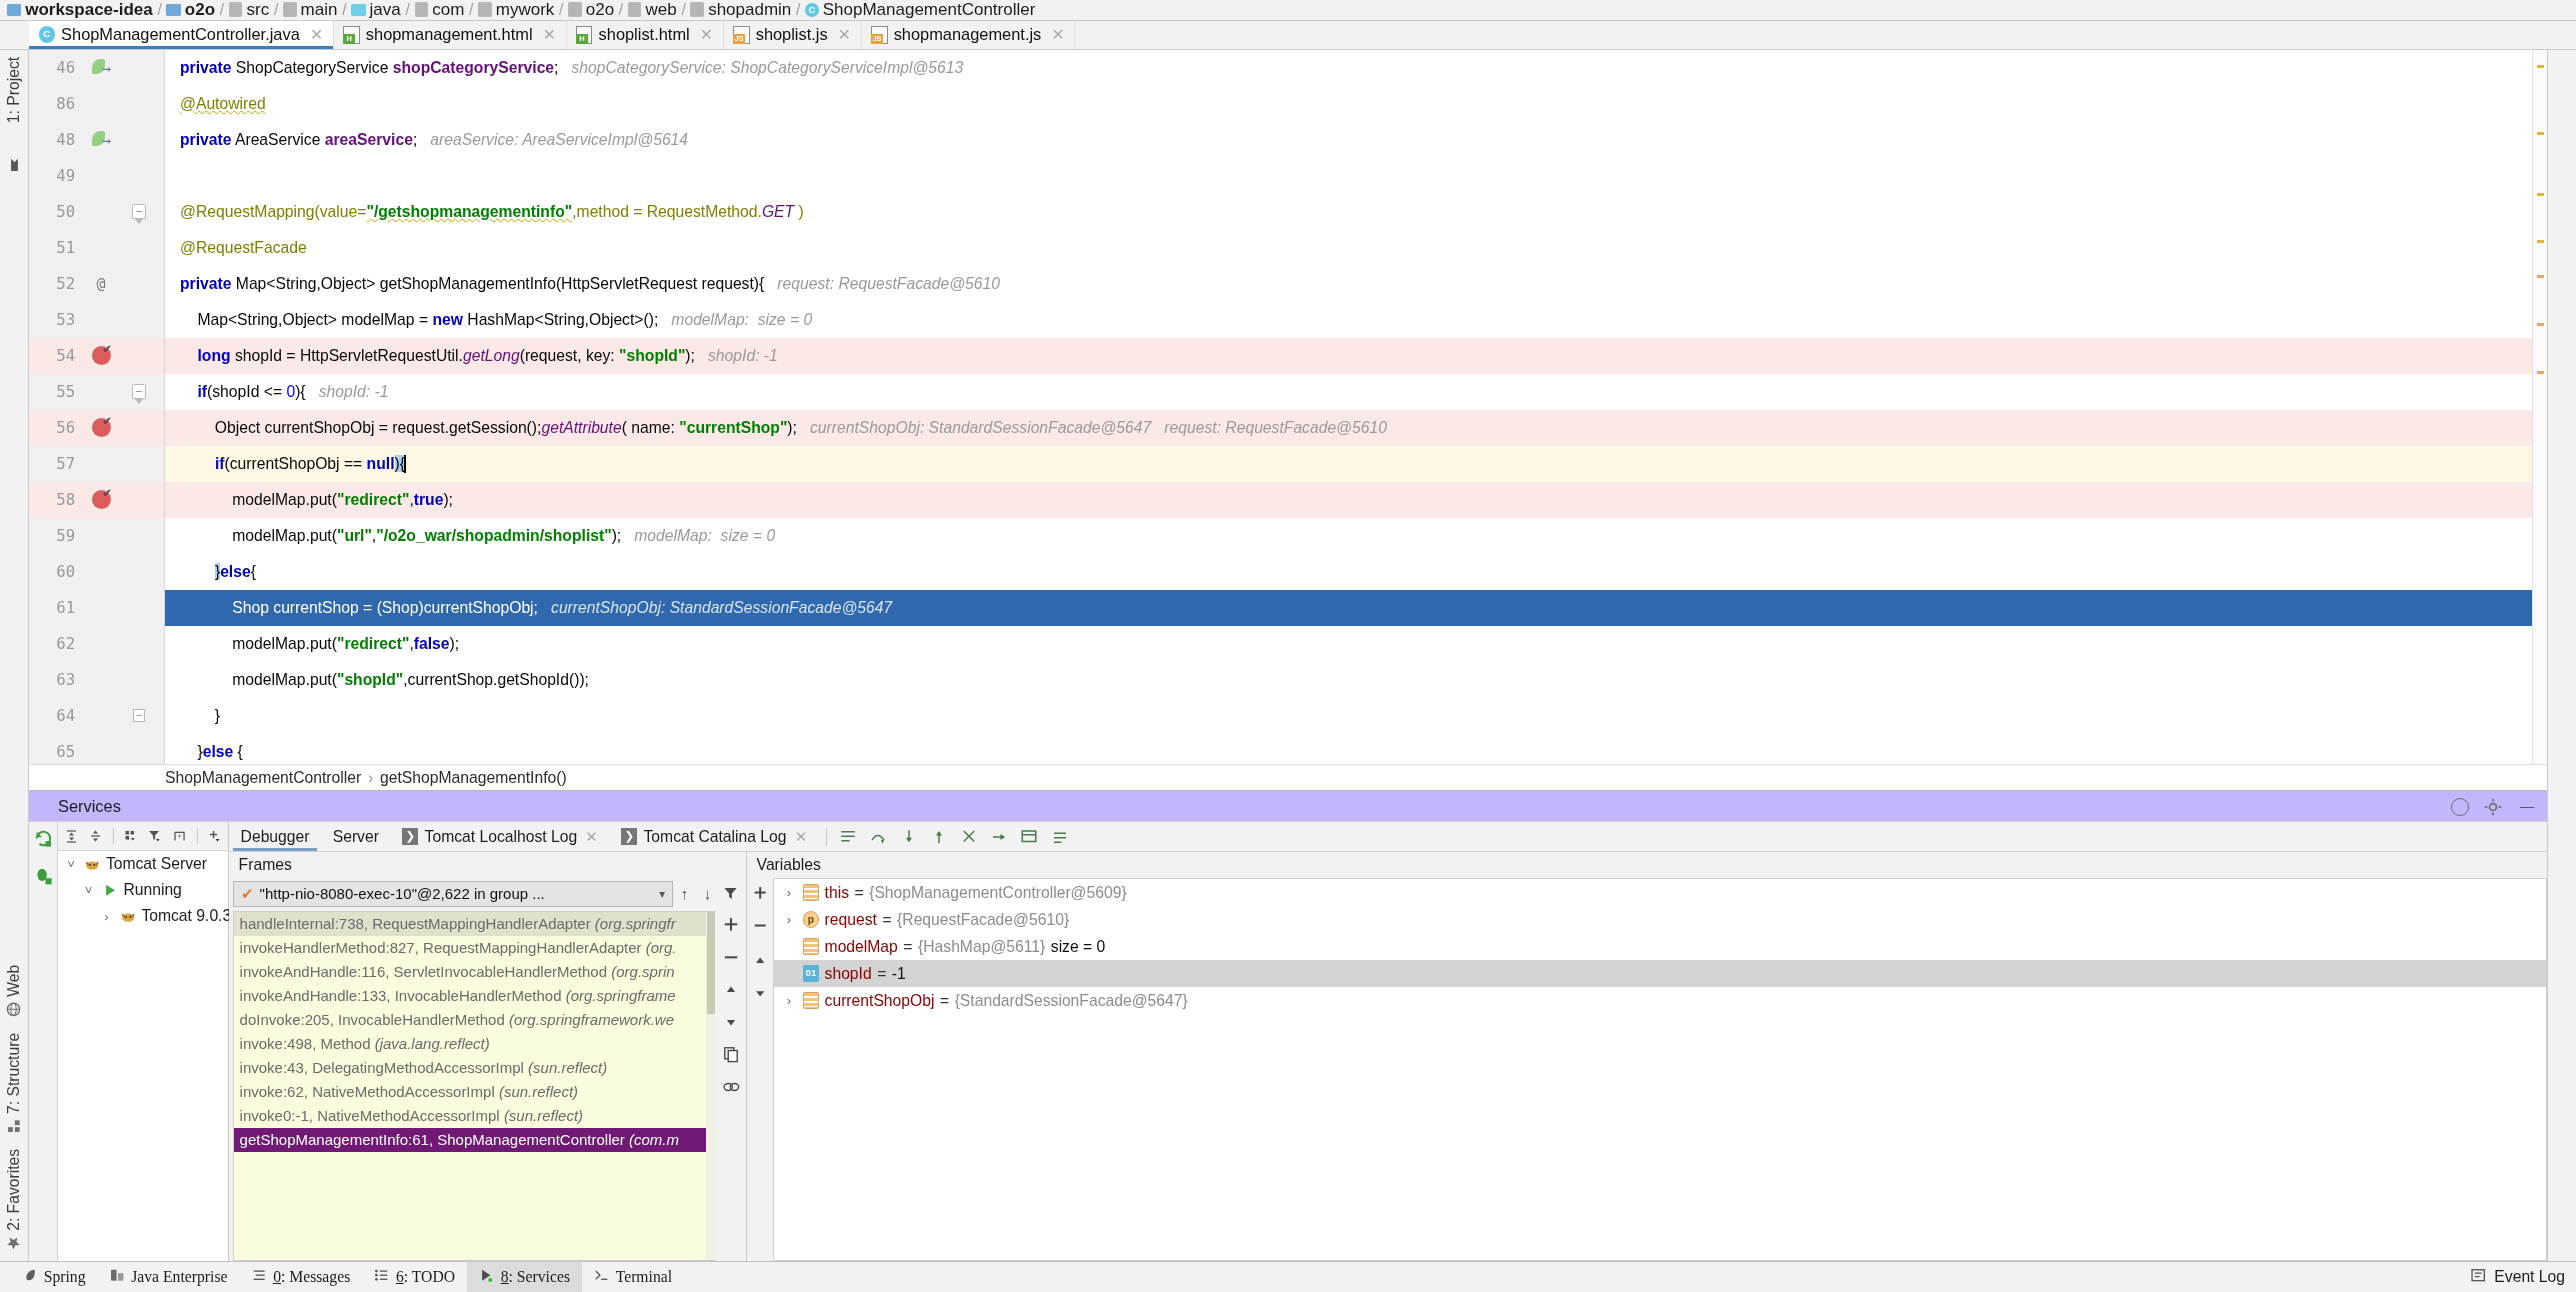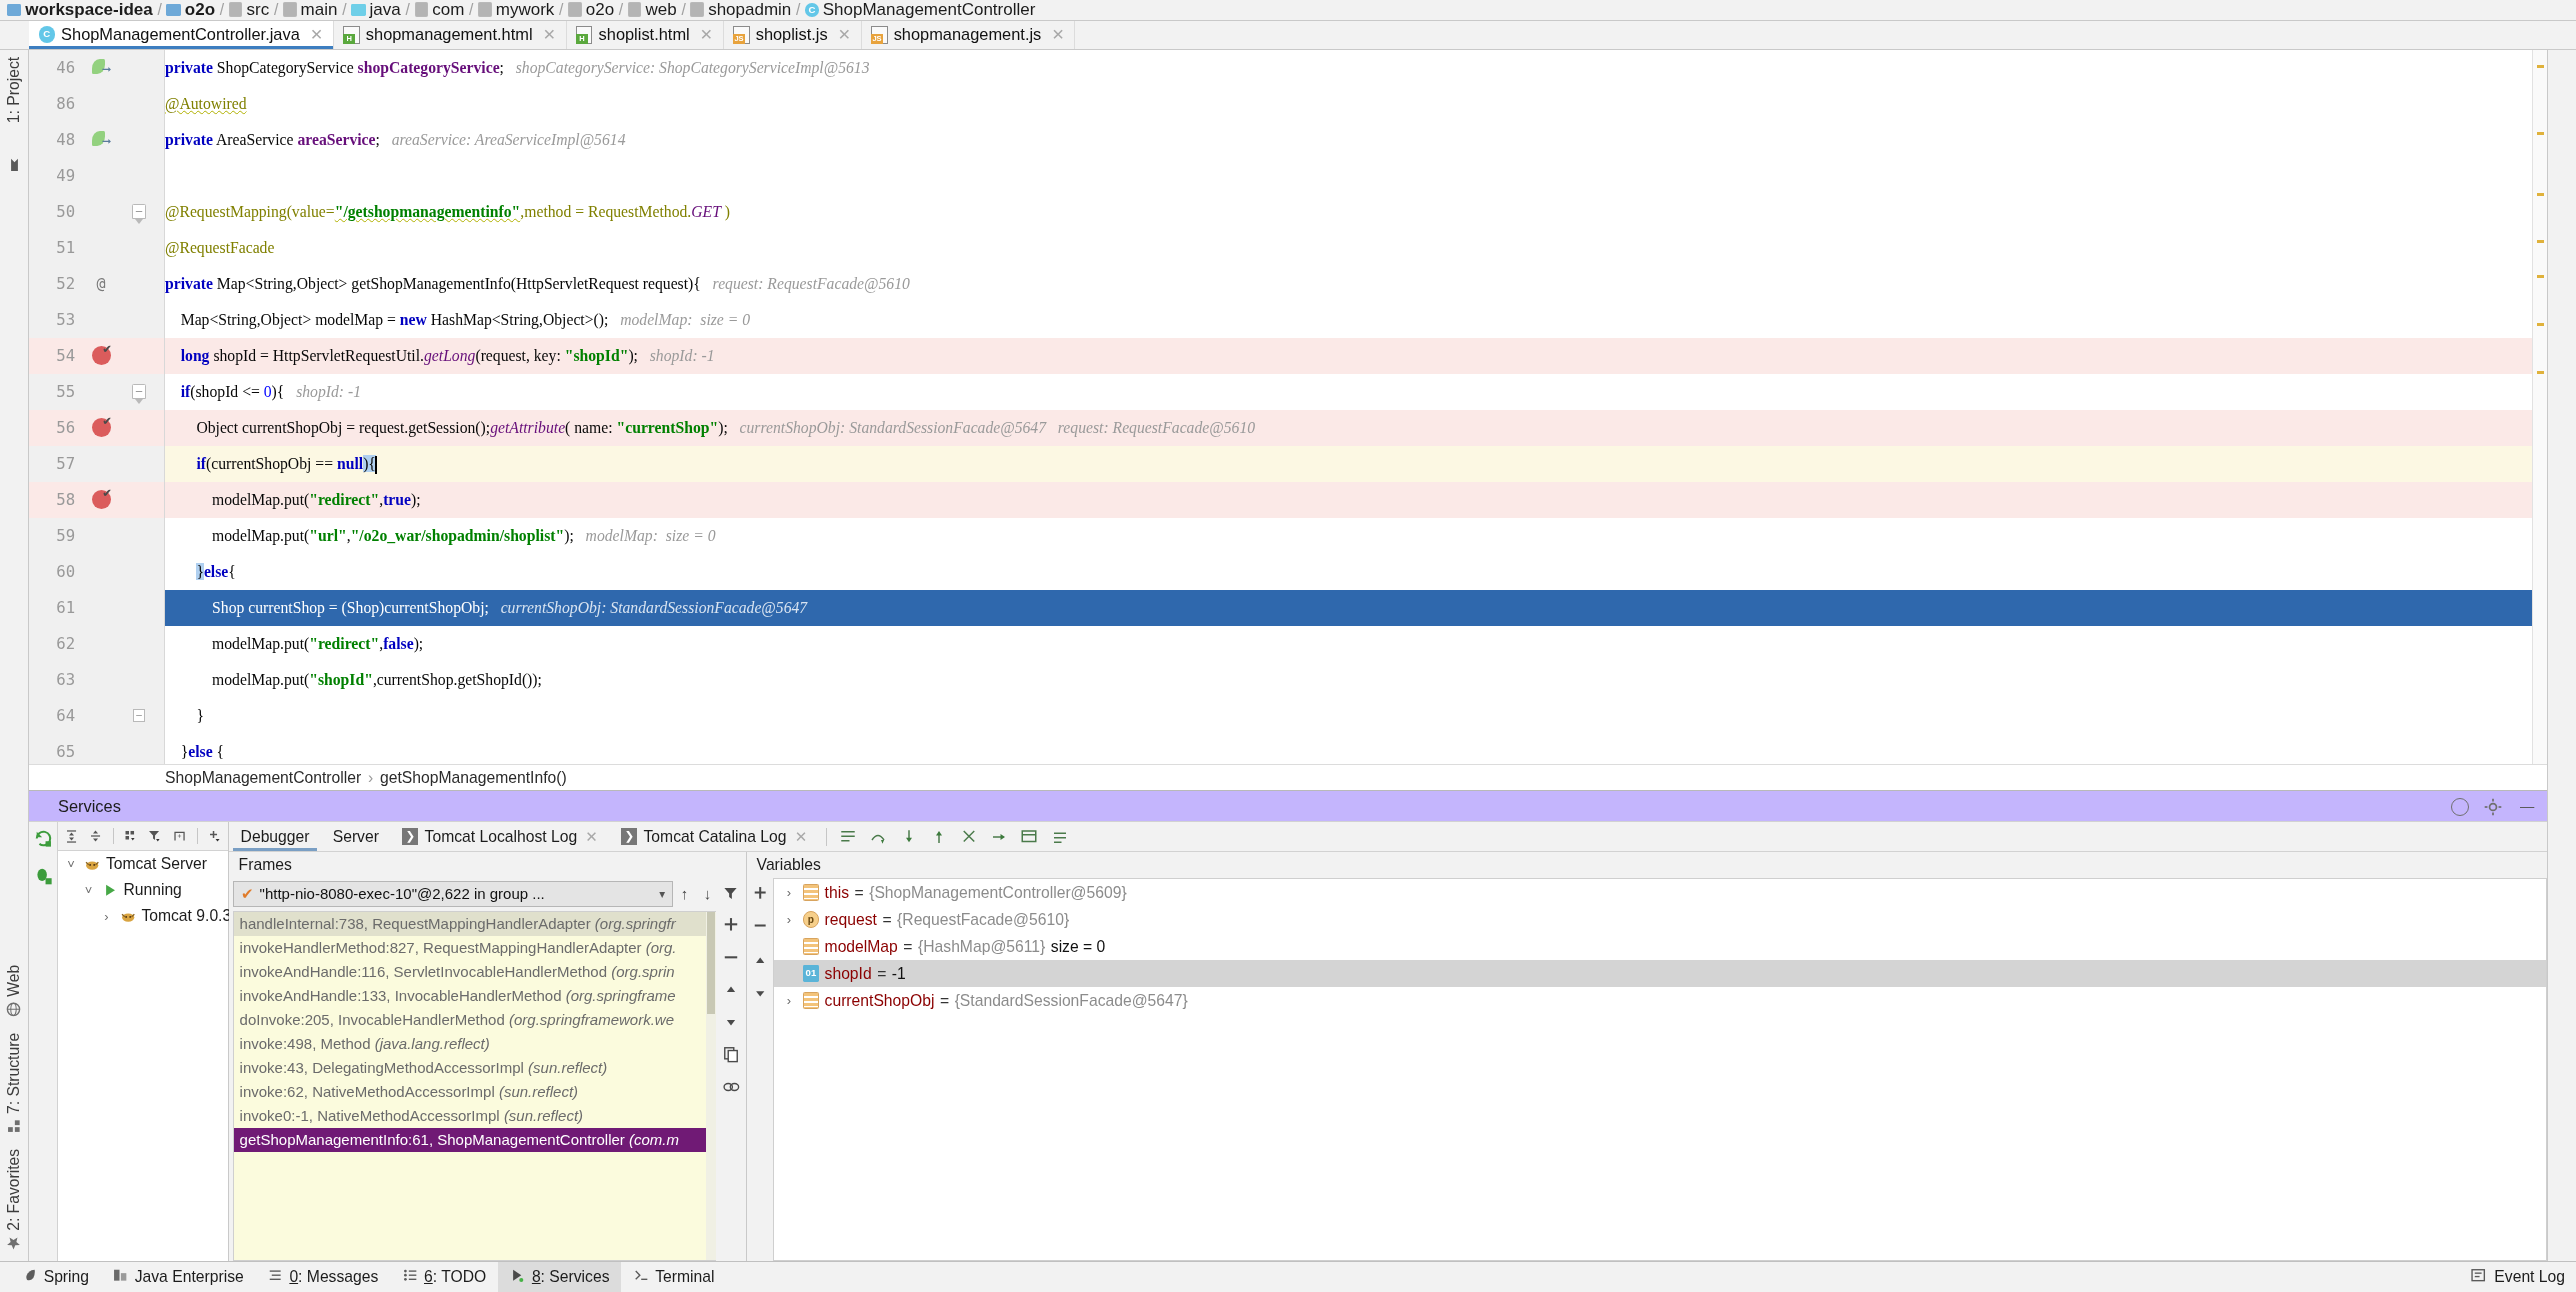--- a/index.html
+++ b/index.html
@@ -123,22 +123,22 @@
   .fold.pointdown::after {
     content: ""; position: absolute; left: 2px; bottom: -5.5px;
     border-left: 4.8px solid transparent; border-right: 4.8px solid transparent; border-top: 5.5px solid #b9b9b9;
   }
   .fold.tiny { width: 12.3px; height: 12.3px; line-height: 10.2px; font-size: 9px; }
   .foldline { width: 1.4px; background: #c6c6c6; height: 100%; }
 
   
   .crow {
     height: 36px; line-height: 36px; white-space: pre;
-    padding-left: 0; position: relative;
-    font-family: Liberation Serif, serif; font-size: 15.7px; color: #080808;
+    padding-left: 15px; position: relative;
+    font-family: Liberation Sans, sans-serif; font-size: 15.7px; color: #080808;
   }
   .crow.bp-hl { background: #fbe9e7; }
   .crow.exec { background: #2f68ad; color: #ffffff; }
   .crow.caret-hl { background: #fcf8e3; }
 
   .kw { color: #0000c0; font-weight: bold; }
   .ann { color: #808000; }
   .str { color: #008000; font-weight: bold; }
   .num0 { color: #0000ff; }
   .fld { color: #660e7a; font-weight: bold; }
@@ -300,21 +300,21 @@
     width: 26px; flex: 0 0 26px; background: #f2f2f2; display: flex; flex-direction: column;
     align-items: center; padding-top: 6.8px; gap: 15px;
   }
 
   
   .statusbar {
     height: 31px; flex: 0 0 31px; background: #f2f2f2; border-top: 0.7px solid #c0c0c0;
     display: flex; align-items: center; padding-left: 9.6px; gap: 0; font-size: 15.7px; color: #1c1c1c;
   }
   .sbitem {
-    display: flex; align-items: center; gap: 6.1px; padding: 0 11.6px; height: 31px; white-space: nowrap;
+    display: flex; align-items: center; gap: 6.1px; padding: 0 11.6px; height: 31px; white-space: nowrap; font-family: Liberation Serif, serif;
   }
   .sbitem.active { background: #dcdcdc; }
   .sbitem u { text-decoration: underline; }
   .sbright { margin-left: auto; display: flex; align-items: center; gap: 8.2px; padding-right: 11px; }
 
   .kebab { width: 20.5px; height: 23px; color: #5a5a5a; font-size: 14.3px; text-align: center; line-height: 23px; }
 </style>
 </head>
 <body>
 

